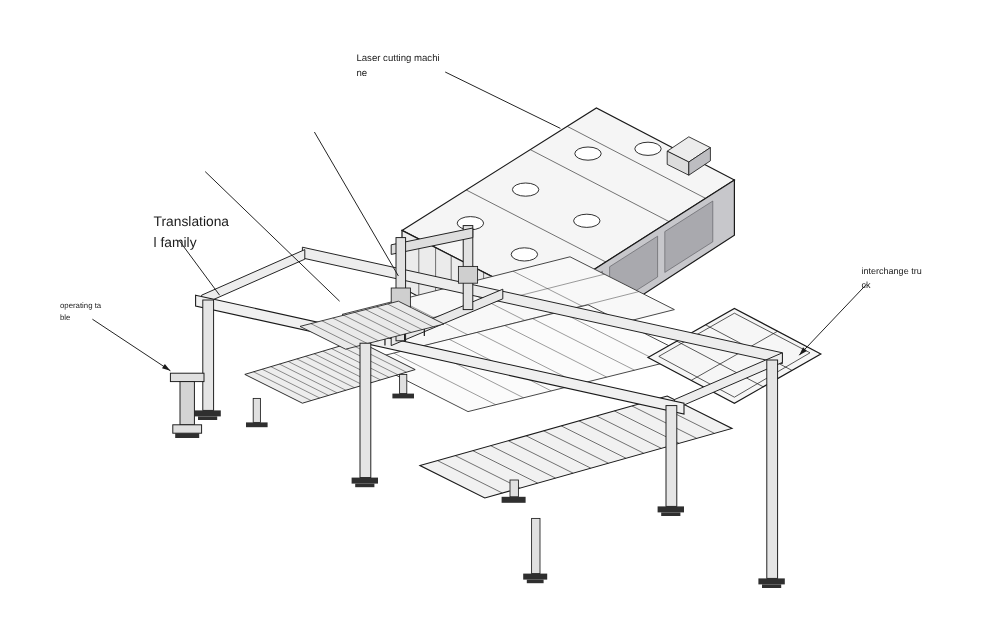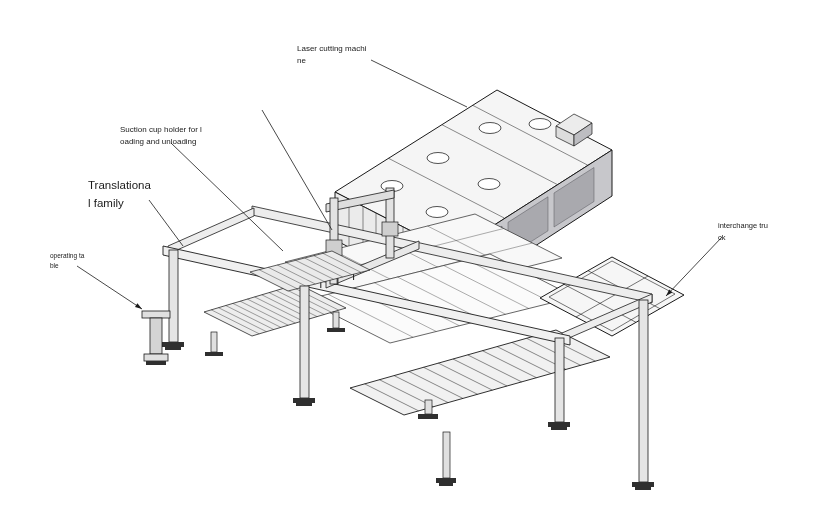--- a/index.html
+++ b/index.html
@@ -12,21 +12,21 @@
     color:#1a1a1a;
     padding-left:32px;
   }
   #drawing{position:absolute;left:0;top:0;}
   .label{position:absolute;color:#1a1a1a;white-space:nowrap;}
   .label div{line-height:1.55;}
   .lbl-sm{font-size:8px;}
   .lbl-xs{font-size:6.5px;}
   .lbl-s7{font-size:7.5px;}
   .lbl-lg{font-size:11.5px;}
-  .lbl-lg div{line-height:18px;}
+  .lbl-lg div{line-height:18px;margin-left:40px;}
 </style>
 </head>
 <body>
 
 <div id="stage">
 
   <svg id="drawing" width="827" height="517" viewBox="0 0 827 517">
 
     <g stroke="#1a1a1a">
       <polygon points="335,192 497,90 612,150 452,252" fill="#f5f5f5" stroke-width="1"></polygon>
@@ -218,24 +218,20 @@
       <polygon points="666,296 669.2,289.4 672.4,292.4" fill="#1a1a1a" stroke="none"></polygon>
     </g>
   </svg>
 
   <div class="label lbl-sm" style="left:297px;top:43px;">
     <div>Laser cutting machi</div>
     <div>ne</div>
   </div>
 
 
-  <div class="label lbl-sm" style="left:120px;top:124px;">
-    <div>Suction cup holder for l</div>
-    <div>oading and unloading</div>
-  </div>
 
   <div class="label lbl-lg" style="left:88px;top:176px;">
     <div>Translationa</div>
     <div>l family</div>
   </div>
 
   <div class="label lbl-xs" style="left:50px;top:251px;">
     <div>operating ta</div>
     <div>ble</div>
   </div>

